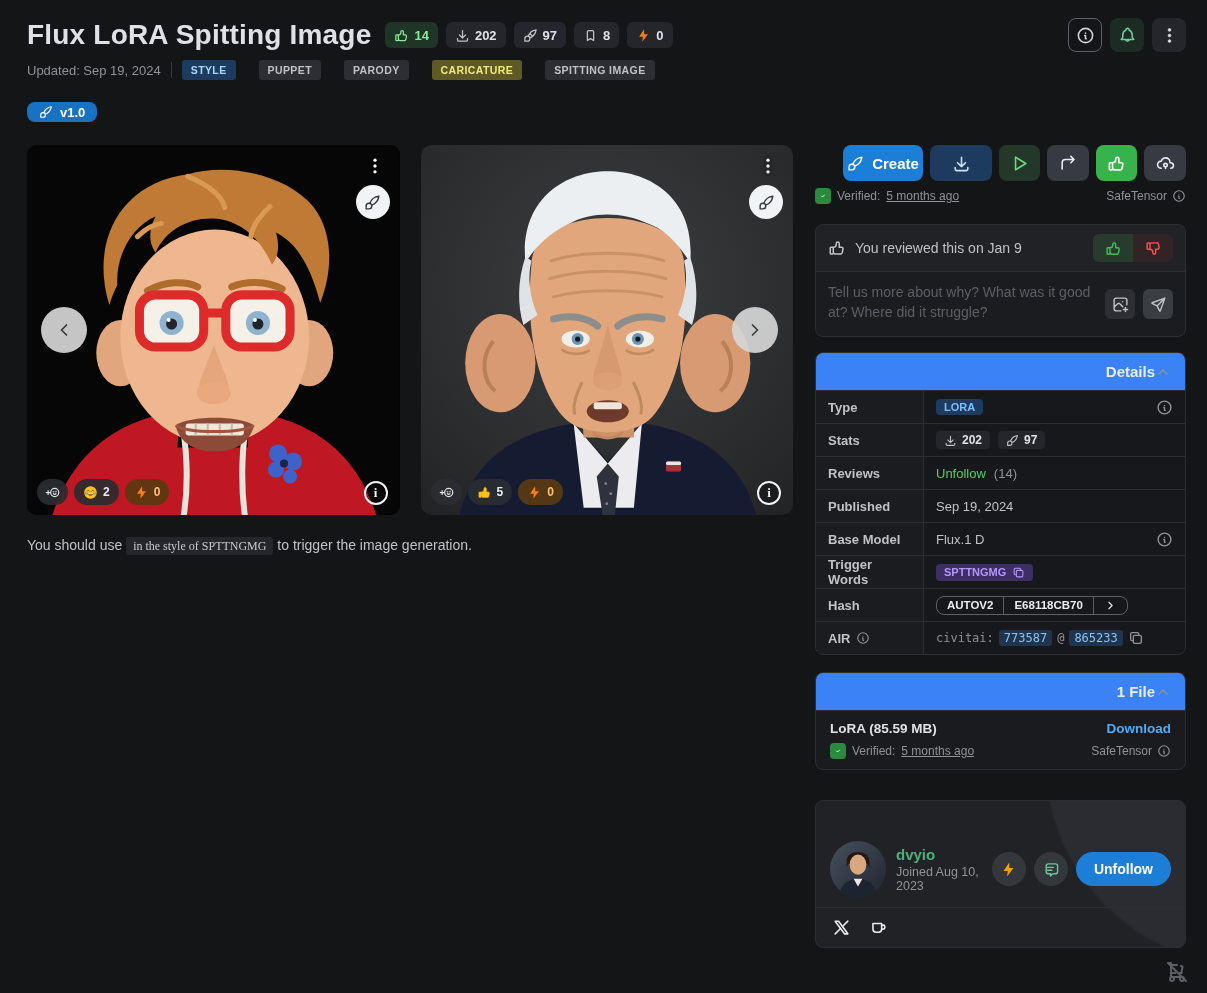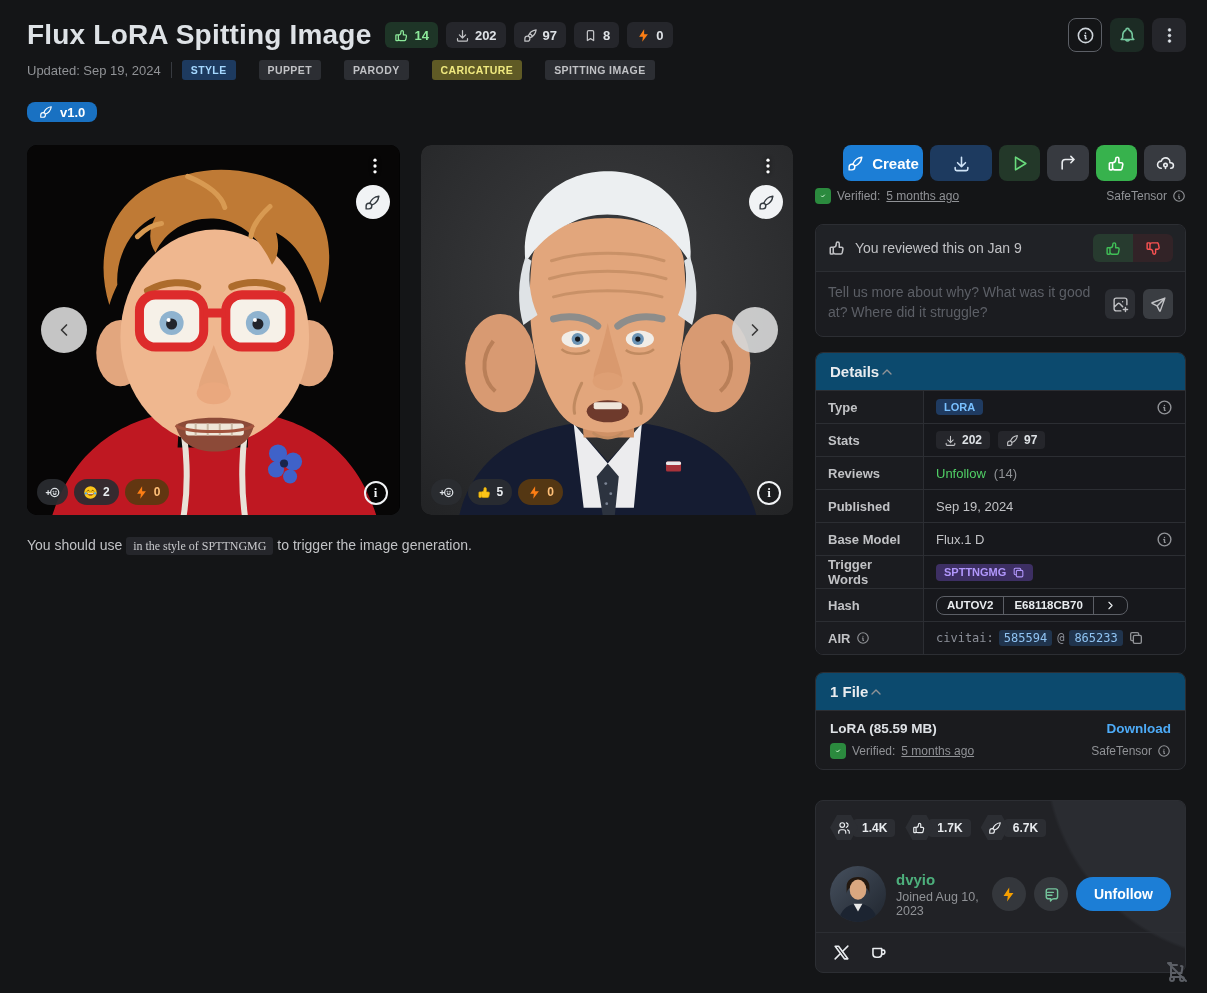--- a/index.html
+++ b/index.html
@@ -105,21 +105,21 @@
   .review-input { display:flex; gap:8px; padding:10px 12px; border-top:1px solid #2c2e33; }
   .review-input textarea { flex:1; height:44px; background:transparent; border:none; resize:none; outline:none;
       font-family:"Liberation Sans","DejaVu Sans",sans-serif; font-size:14px; color:#c1c2c5; line-height:1.45; }
   .review-input textarea::placeholder { color:#5c5f66; }
   .mini-btn { width:30px; height:30px; align-self:center; border:none; border-radius:6px; background:#2c2e33;
               display:flex; align-items:center; justify-content:center; cursor:pointer; }
   .mini-btn svg { width:17px; height:17px; stroke:#c1c2c5; }
   .mini-btn.send { background:#3a3d42; }
 
   .details-card { margin-top:15px; background:#17181c; }
-  .card-head { display:flex; align-items:center; justify-content:flex-start; padding:10px 14px; background:#0c4a6e; cursor:pointer; }
+  .card-head { display:flex; align-items:center; justify-content:flex-end; padding:10px 14px; background:#3b82f6; cursor:pointer; }
   .card-head .hd { font-size:15px; font-weight:600; color:#e9ecef; }
   .card-head svg { width:16px; height:16px; stroke:#909296; }
   .drow { display:flex; border-top:1px solid #2c2e33; min-height:33px; }
   .dlabel { width:108px; flex-shrink:0; display:flex; align-items:center; gap:6px; padding:0 12px; border-right:1px solid #2c2e33;
             background:#1b1c20; font-size:13px; font-weight:600; color:#c1c2c5; }
   .dlabel svg { width:14px; height:14px; stroke:#909296; }
   .dvalue { flex:1; display:flex; align-items:center; gap:8px; padding:4px 12px; font-size:13px; color:#c1c2c5; }
   .dvalue .push { margin-left:auto; }
   .dvalue svg.inf { width:17px; height:17px; stroke:#909296; cursor:pointer; }
   .badge-lora { background:#1f3b61; color:#79c0ff; font-size:11px; font-weight:700; padding:2px 8px; border-radius:4px; cursor:pointer; }
@@ -646,21 +646,21 @@
           <div class="dlabel">
             <span>AIR</span>
             <svg class="stroked" viewBox="0 0 24 24">
                 <circle cx="12" cy="12" r="9"></circle>
                 <path d="M12 9h.01M11 12h1v4h1"></path>
               </svg>
           </div>
           <div class="dvalue">
             <span class="air-line">
               <span>civitai:</span>
-              <span class="air-num">585594</span>
+              <span class="air-num">773587</span>
               <span>@</span>
               <span class="air-num">865233</span>
               <svg class="stroked" viewBox="0 0 24 24">
                   <path d="M8 10a2 2 0 0 1 2 -2h8a2 2 0 0 1 2 2v8a2 2 0 0 1 -2 2h-8a2 2 0 0 1 -2 -2z"></path>
                   <path d="M16 8v-2a2 2 0 0 0 -2 -2h-8a2 2 0 0 0 -2 2v8a2 2 0 0 0 2 2h2"></path>
                 </svg>
             </span>
           </div>
         </div>
       </div>
@@ -691,47 +691,20 @@
                   <circle cx="12" cy="12" r="9"></circle>
                   <path d="M12 9h.01M11 12h1v4h1"></path>
                 </svg>
             </span>
           </div>
         </div>
       </div>
 
       <div class="card creator-card">
         <div class="creator-inner">
-          <div class="cstats">
-            <span class="cstat">
-              <span class="hex">
-                  <svg class="stroked" viewBox="0 0 24 24">
-                    <circle cx="9" cy="7" r="4"></circle>
-                    <path d="M3 21v-2a4 4 0 0 1 4 -4h4a4 4 0 0 1 4 4v2M16 3.13a4 4 0 0 1 0 7.75M21 21v-2a4 4 0 0 0 -3 -3.85"></path>
-                  </svg>
-                </span>
-              <span class="val">1.4K</span>
-            </span>
-            <span class="cstat">
-              <span class="hex">
-                  <svg class="stroked" viewBox="0 0 24 24">
-                    <path d="M7 11v8a1 1 0 0 1 -1 1h-2a1 1 0 0 1 -1 -1v-7a1 1 0 0 1 1 -1h3a4 4 0 0 0 4 -4v-1a2 2 0 0 1 4 0v5h3a2 2 0 0 1 2 2l-1 5a2 3 0 0 1 -2 2h-7a3 3 0 0 1 -3 -3"></path>
-                  </svg>
-                </span>
-              <span class="val">1.7K</span>
-            </span>
-            <span class="cstat">
-              <span class="hex">
-                  <svg class="stroked" viewBox="0 0 24 24">
-                    <path d="M3 21v-4a4 4 0 1 1 4 4h-4M21 3a16 16 0 0 0 -12.8 10.2M21 3a16 16 0 0 1 -10.2 12.8"></path>
-                  </svg>
-                </span>
-              <span class="val">6.7K</span>
-            </span>
-          </div>
           <div class="creator-row">
             <span class="avatar">
               <svg viewBox="0 0 64 64">
                 <defs>
                     <linearGradient id="av" x1="0" y1="0" x2="1" y2="1">
                       <stop offset="0%" stop-color="#46505e"></stop>
                       <stop offset="100%" stop-color="#20262f"></stop>
                     </linearGradient>
                   </defs>
                 <rect width="64" height="64" fill="url(#av)"></rect>

